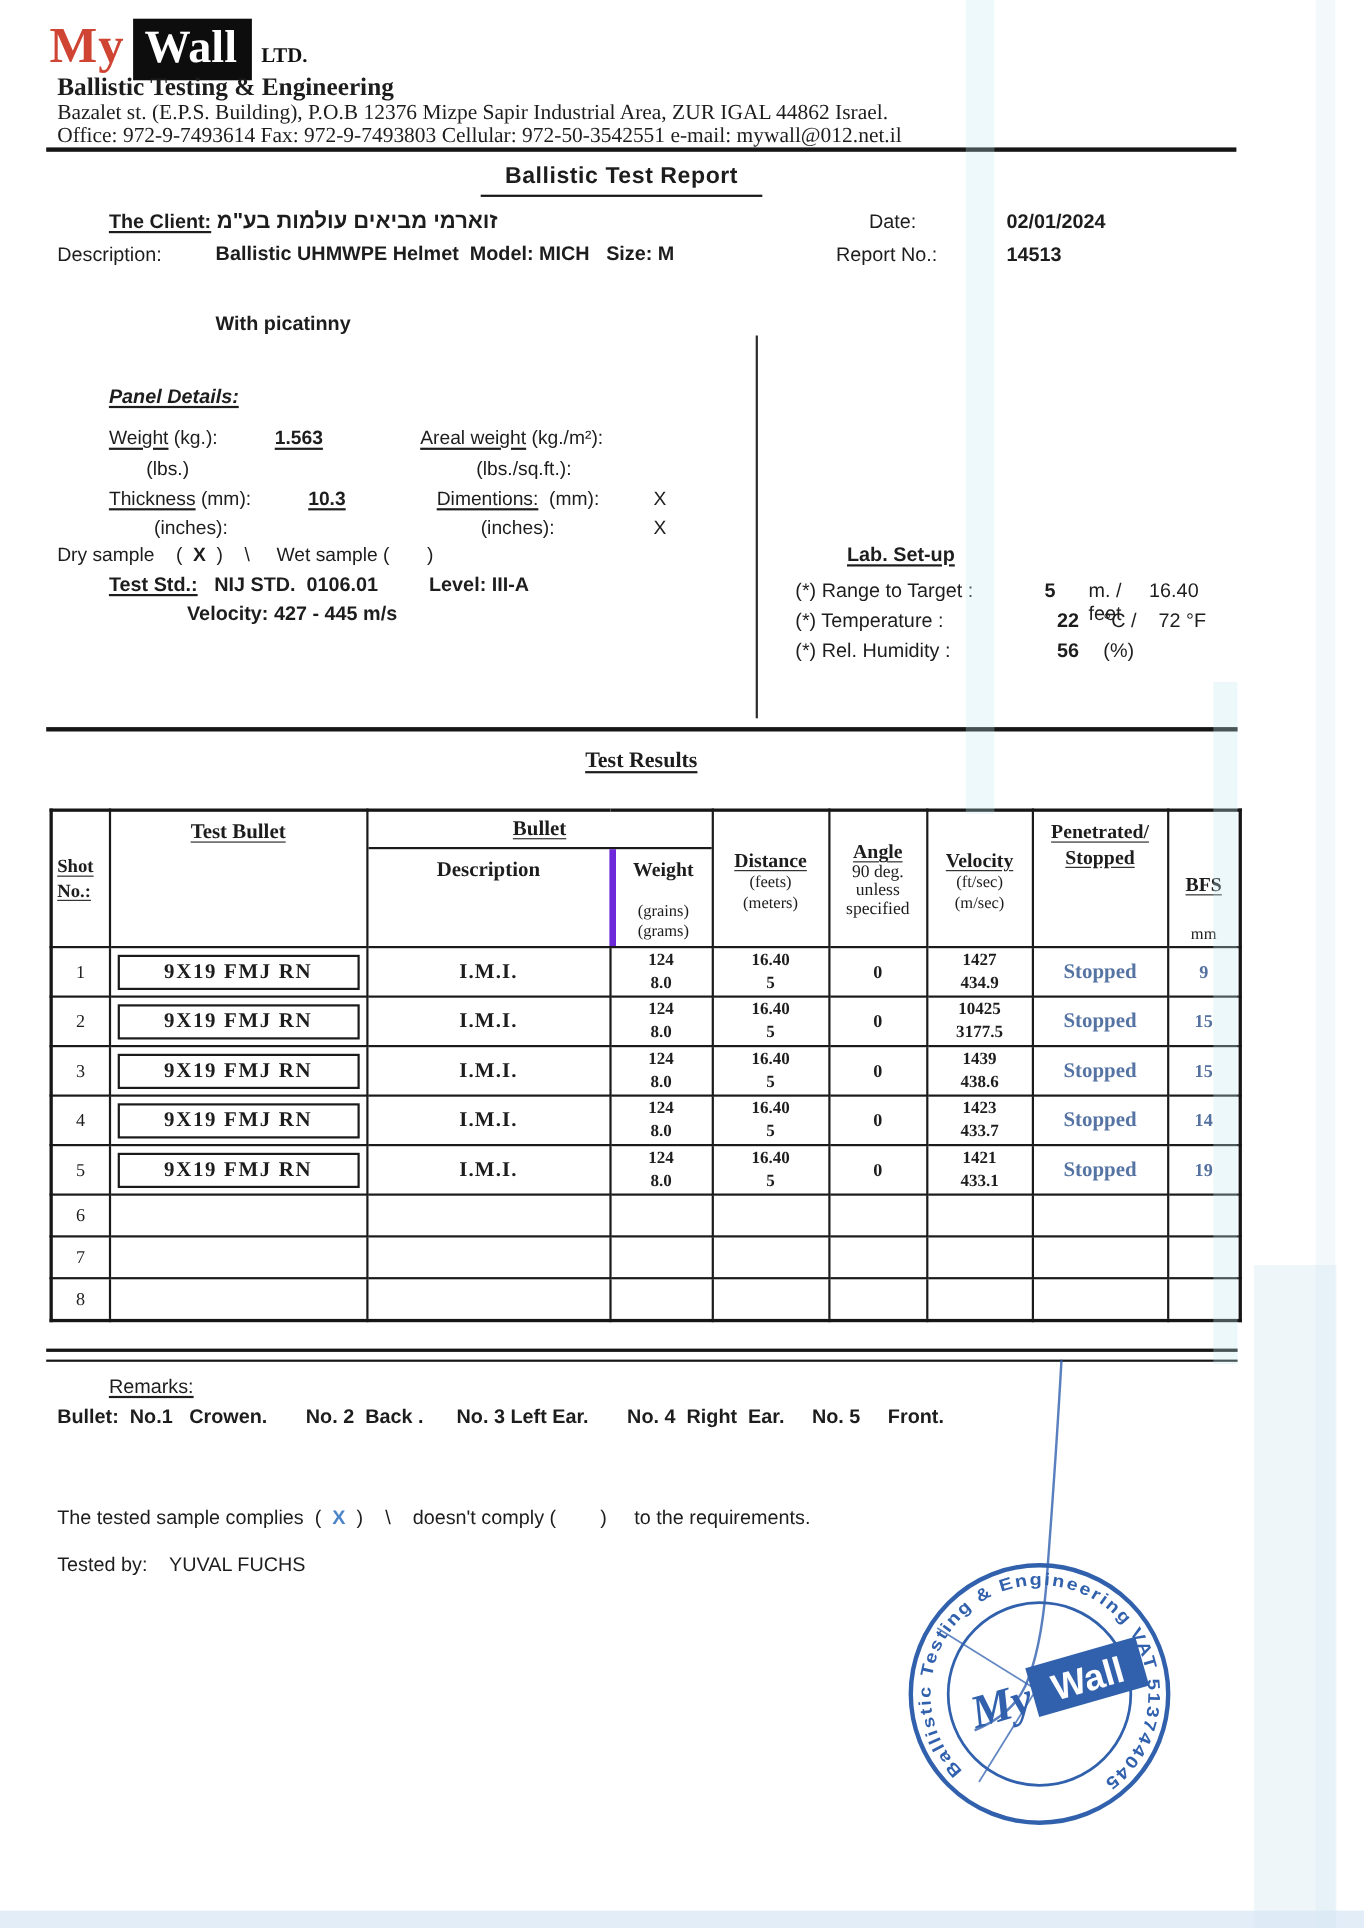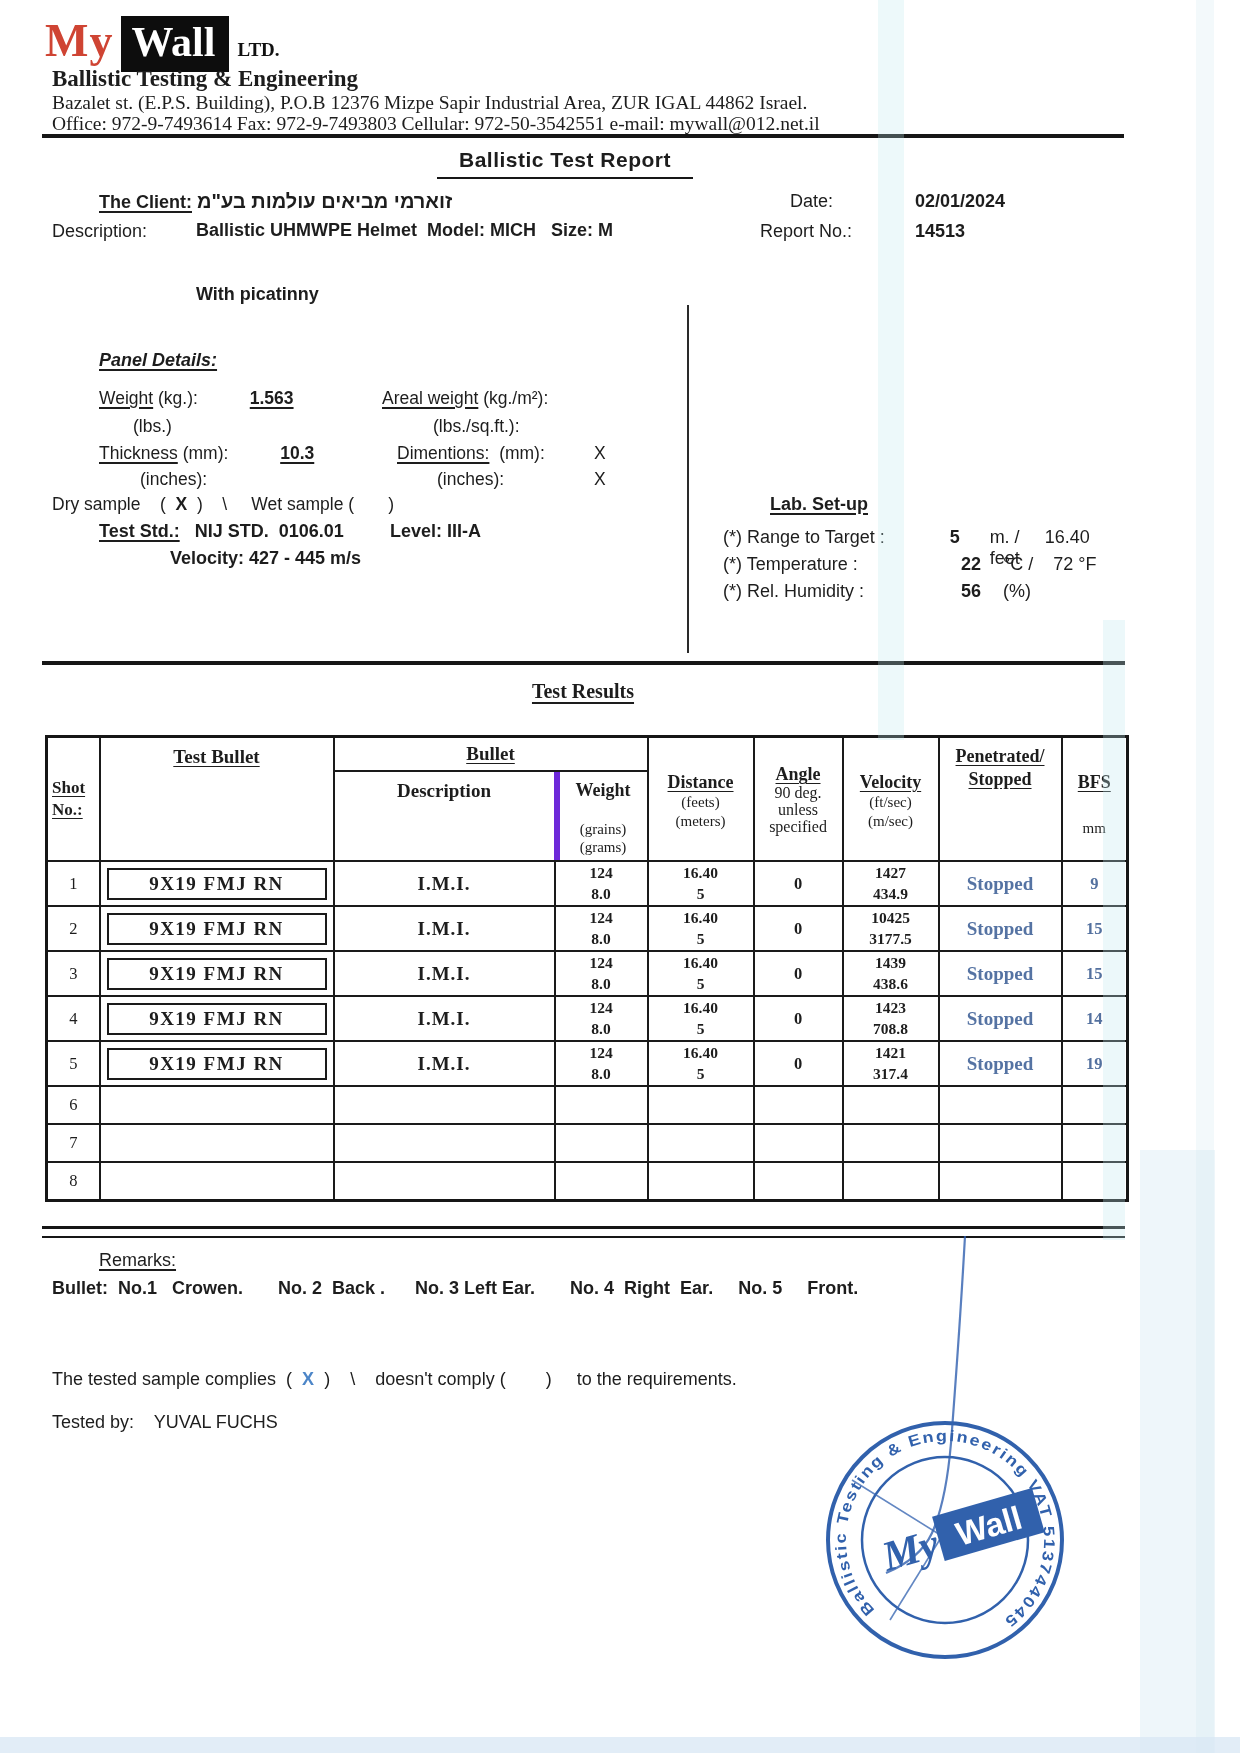--- a/index.html
+++ b/index.html
@@ -36,21 +36,21 @@
   .th-flex{display:flex;flex-direction:column;height:122px;box-sizing:border-box;}
   .th-title{font-weight:bold;font-size:19px;text-decoration:underline;text-underline-offset:3px;}
   .th-unit{font-size:15px;font-weight:normal;line-height:1.25;}
   .shot-head{justify-content:center;align-items:flex-start;padding-left:4px;gap:2px;}
   .bullet-head-row{height:32px;display:flex;align-items:center;justify-content:center;border-bottom:2px solid #1a1a1a;}
   .bullet-sub{display:flex;flex:1;}
   .bullet-sub .sub-desc{width:219px;border-right:6px solid #6d28d9;display:flex;justify-content:center;padding-top:8px;}
   .bullet-sub .sub-weight{flex:1;display:flex;flex-direction:column;justify-content:space-between;align-items:center;padding:8px 0 3px 0;}
   .col-top-bottom{justify-content:center;align-items:center;padding:8px 0 4px 0;}
   .pen-head{align-items:center;padding-top:8px;gap:2px;}
-  .bfs-head{align-items:center;justify-content:center;gap:26px;padding-top:12px;}
+  .bfs-head{align-items:center;justify-content:flex-end;gap:26px;padding-top:12px;}
   .angle-note{font-size:16px;font-weight:normal;line-height:1.05;}
   tr.filled{height:45px;} tr.empty{height:38px;}
   td.c-shot{font-size:16.5px;}
   td.c-tb .box{border:2px solid #1a1a1a;margin:3px 6px;padding:3px 0;font-weight:bold;font-size:19px;letter-spacing:1.5px;}
   td.c-desc{font-weight:bold;font-size:19px;letter-spacing:1px;}
   td.c-two div{font-weight:bold;font-size:15.5px;line-height:1.35;}
   td.c-angle{font-weight:bold;font-size:16.5px;}
   td.c-result{font-weight:bold;font-size:19px;color:#5573a3;}
   td.c-bfs{font-weight:bold;font-size:16.5px;color:#54719f;}
   
@@ -285,21 +285,21 @@
             <div>124</div>
             <div>8.0</div>
           </td>
           <td class="c-two">
             <div>16.40</div>
             <div>5</div>
           </td>
           <td class="c-angle">0</td>
           <td class="c-two">
             <div>1423</div>
-            <div>708.8</div>
+            <div>433.7</div>
           </td>
           <td class="c-result">Stopped</td>
           <td class="c-bfs">14</td>
         </tr>
         <tr class="filled">
           <td class="c-shot">5</td>
           <td class="c-tb">
             <div class="box">9X19  FMJ  RN</div>
           </td>
           <td class="c-desc">I.M.I.</td>
@@ -307,21 +307,21 @@
             <div>124</div>
             <div>8.0</div>
           </td>
           <td class="c-two">
             <div>16.40</div>
             <div>5</div>
           </td>
           <td class="c-angle">0</td>
           <td class="c-two">
             <div>1421</div>
-            <div>317.4</div>
+            <div>433.1</div>
           </td>
           <td class="c-result">Stopped</td>
           <td class="c-bfs">19</td>
         </tr>
         <tr class="empty">
           <td class="c-shot">6</td>
           <td class="c-tb"></td>
           <td class="c-desc"></td>
           <td class="c-two">
             <div></div>

